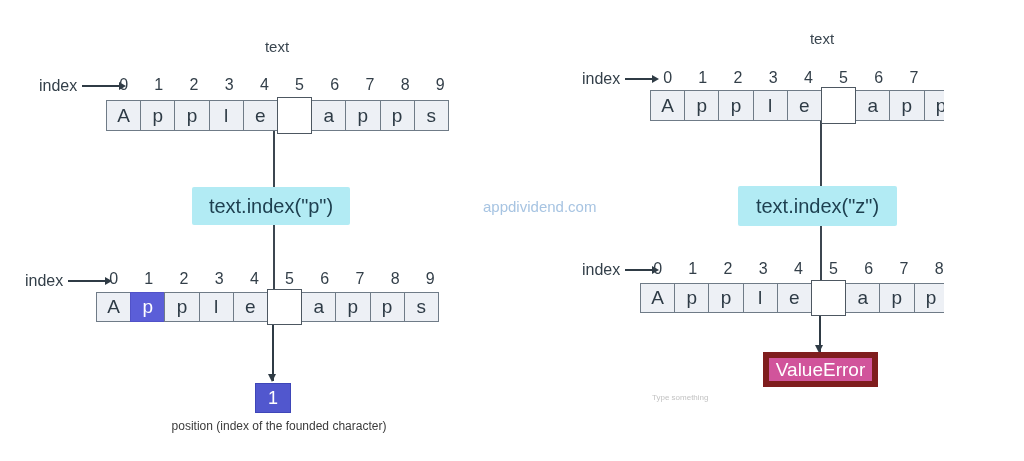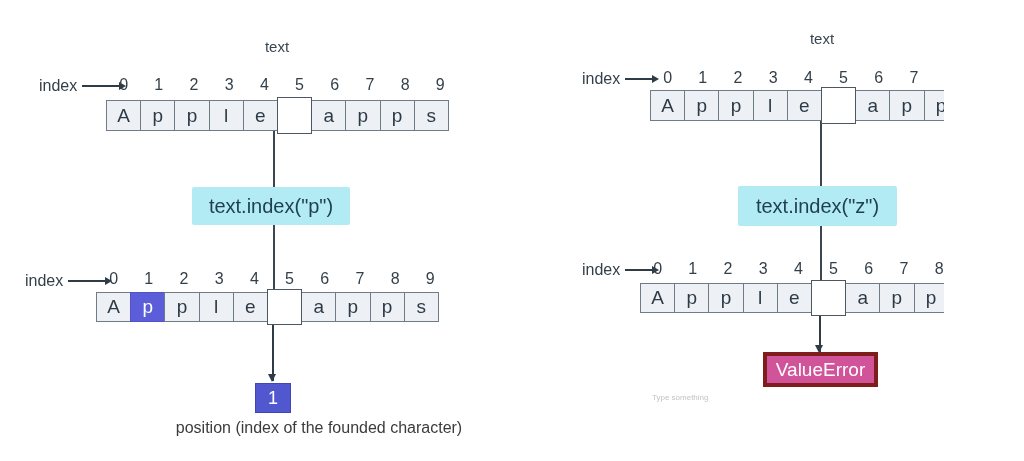--- a/index.html
+++ b/index.html
@@ -33,23 +33,23 @@
   .varrow { position:absolute; width:1.5px; background:#2f3b45; z-index:0; }
   .varrow::after { content:""; position:absolute; left:-4px; bottom:-1px; width:0; height:0;
     border-top:8px solid #2f3b45; border-left:4.5px solid transparent; border-right:4.5px solid transparent; }
 
   .callbox { position:absolute; background:#b2ebf4; color:#1d3f4f; font-size:20px;
     display:flex; align-items:center; justify-content:center; border-radius:2px; z-index:2; }
 
   .resultbox { position:absolute; display:flex; align-items:center; justify-content:center;
     color:#fff; z-index:2; }
   .resultbox.one { background:#5157ce; border:1px solid #3e46b8; font-size:18px; }
-  .resultbox.error { background:#d1549b; border:4px solid #7f1d1d; font-size:19px; }
+  .resultbox.error { background:#d1549b; border:6px solid #7f1d1d; font-size:19px; }
 
-  .caption { position:absolute; transform:translateX(-50%); font-size:16px; color:#3b3b3b; white-space:nowrap;margin-left:40px; }
+  .caption { position:absolute; transform:translateX(-50%); font-size:12px; color:#3b3b3b; white-space:nowrap; }
   .watermark { position:absolute; font-size:15px; color:#a7c4e2; }
   .placeholder-note { position:absolute; font-size:8px; color:#c3c3c3; }
 </style>
 </head>
 <body>
 
 <div class="canvas">
 
   <div class="title" style="left:277px; top:38px;">text</div>
 
@@ -112,20 +112,21 @@
       <span class="cell">a</span>
       <span class="cell">p</span>
       <span class="cell">p</span>
       <span class="cell">s</span>
     </div>
 
   <div class="varrow" style="left:272px; top:322px; height:59px;"></div>
   <div class="resultbox one" style="left:255px; top:383px; width:36px; height:30px;">1</div>
   <div class="caption" style="left:279px; top:419px;">position (index of the founded character)</div>
 
+  <div class="watermark" style="left:483px; top:198px;">appdividend.com</div>
 
   <div class="title" style="left:822px; top:30px;">text</div>
 
   <div class="index-group" style="left:582px; top:70px;">
     <span class="index-label">index</span>
     <span class="harrow short"></span>
   </div>
   <div class="idxrow" style="left:650px; top:69px; width:353px;">
       <span class="num">0</span>
       <span class="num">1</span>

